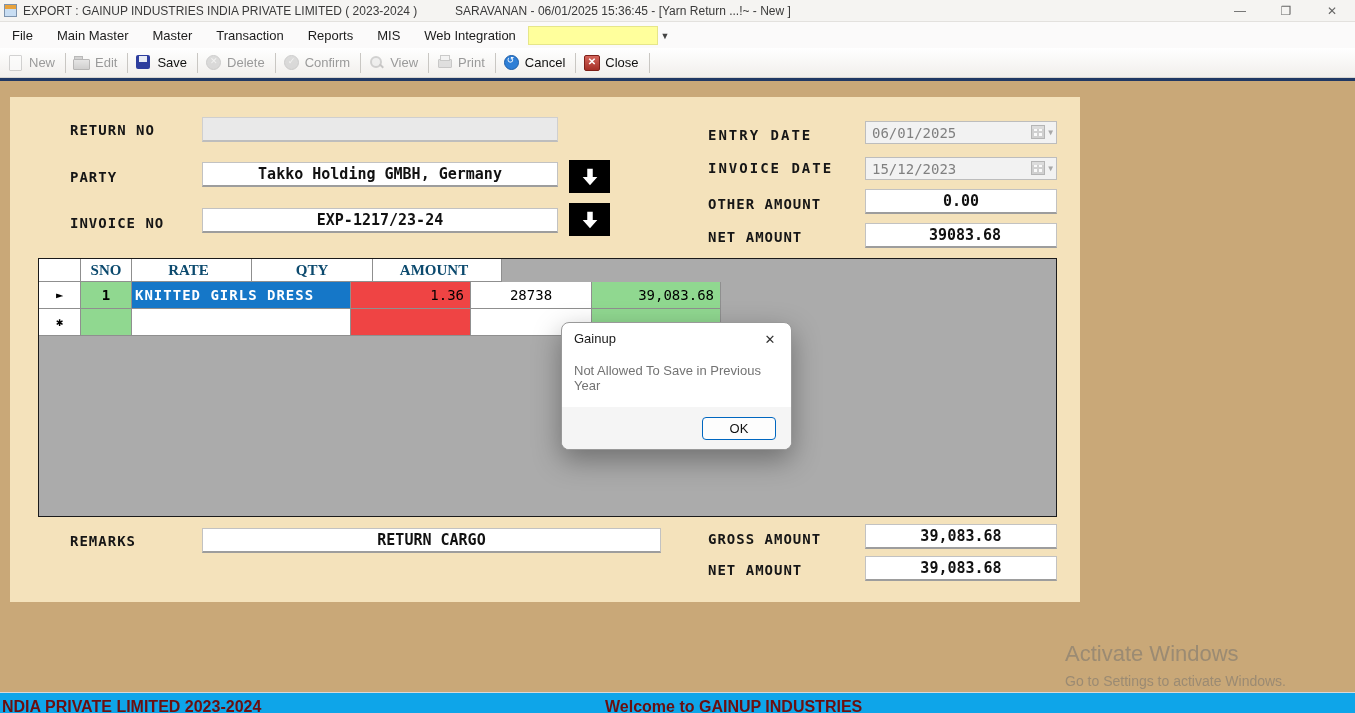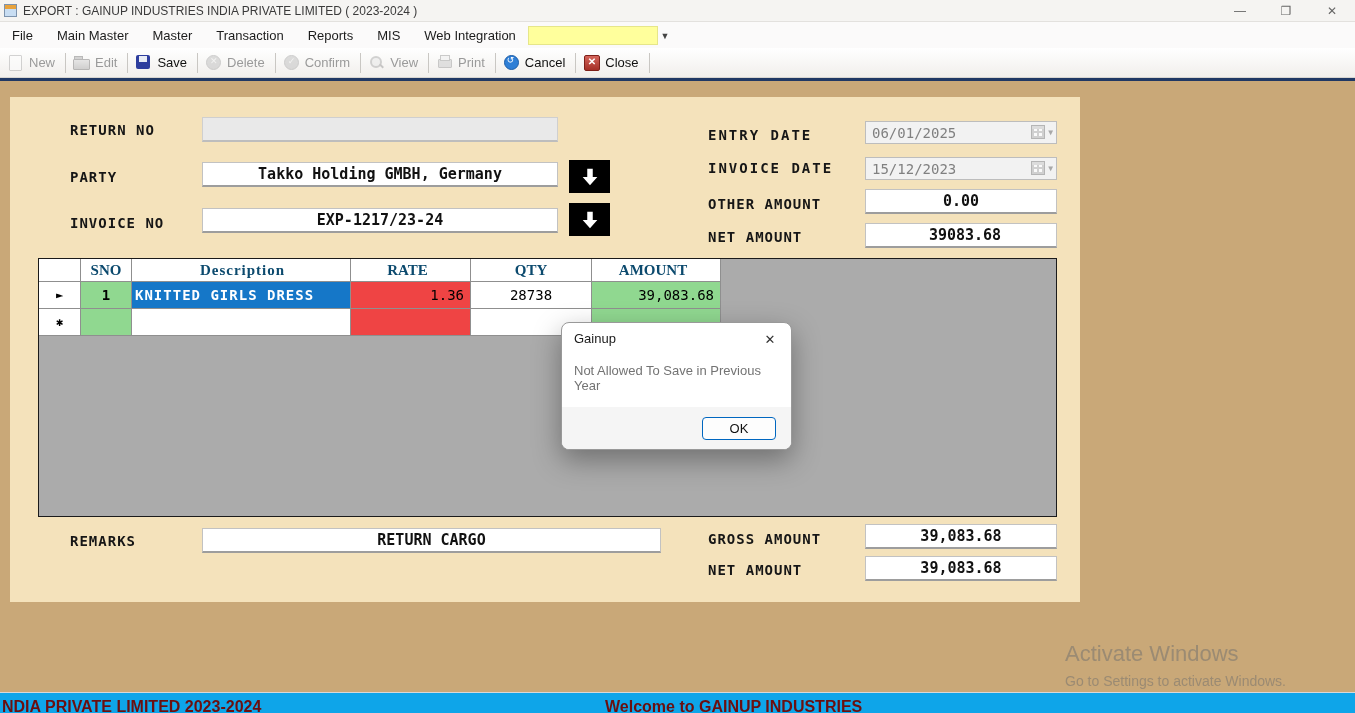--- a/index.html
+++ b/index.html
@@ -128,20 +128,21 @@
   .wm2{font-size:14px;margin-top:6px;}
 </style>
 </head>
 <body>
 
 <div id="screen">
 
   <div class="titlebar">
     <span class="app-ico"></span>
     <span class="t-left">EXPORT : GAINUP INDUSTRIES INDIA PRIVATE LIMITED ( 2023-2024 )</span>
+    <span class="t-center">SARAVANAN - 06/01/2025 15:36:45 - [Yarn Return ...!~ - New ]</span>
     <div class="win-ctrls">
       <span class="wbtn">—</span>
       <span class="wbtn">❐</span>
       <span class="wbtn">✕</span>
     </div>
   </div>
 
   <div class="menubar">
     <div style="display:flex;">
         <span class="menu-item">File</span>
@@ -250,21 +251,20 @@
   <span class="flabel" style="left:676px;top:196px;">OTHER AMOUNT</span>
   <input class="tfield" style="left: 865px; top: 189px; width: 192px;" value="0.00">
 
   <span class="flabel" style="left:676px;top:229px;">NET AMOUNT</span>
   <input class="tfield" style="left: 865px; top: 223px; width: 192px; padding-left: 8px;" value="39083.68">
 
   <div class="grid">
       <div class="grow ghead">
         <div class="gc c-sel"></div>
         <div class="gc c-sno">SNO</div>
-        <div class="gc c-desc">Description</div>
         <div class="gc c-rate">RATE</div>
         <div class="gc c-qty">QTY</div>
         <div class="gc c-amt">AMOUNT</div>
       </div>
       <div class="grow gdata">
         <div class="gc c-sel">►</div>
         <div class="gc c-sno">1</div>
         <div class="gc c-desc selected">KNITTED GIRLS DRESS</div>
         <div class="gc c-rate">1.36</div>
         <div class="gc c-qty">28738</div>

